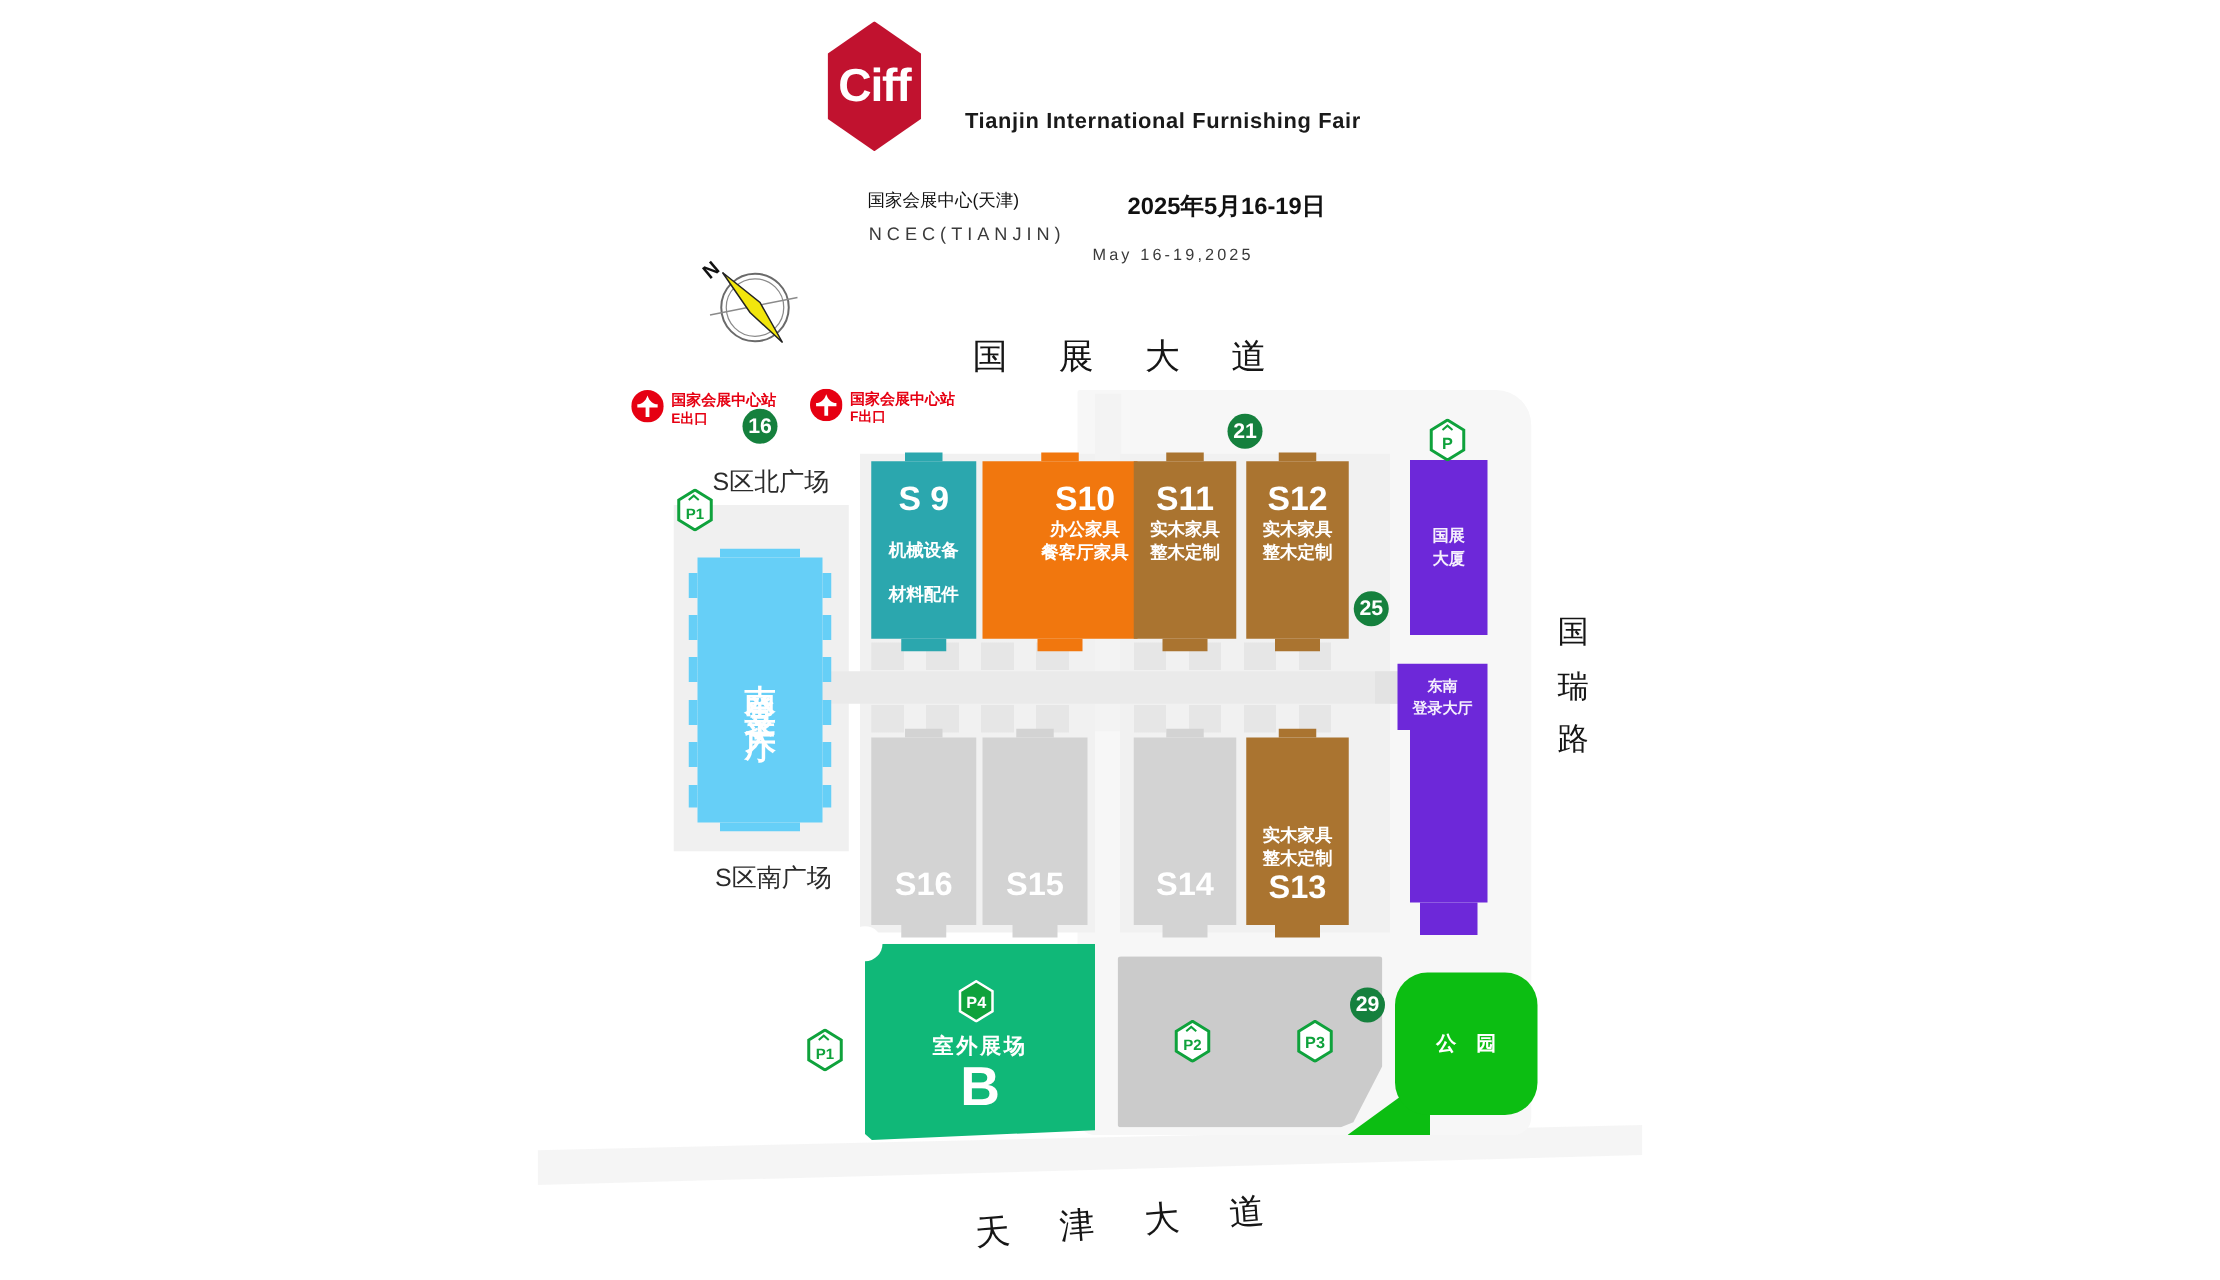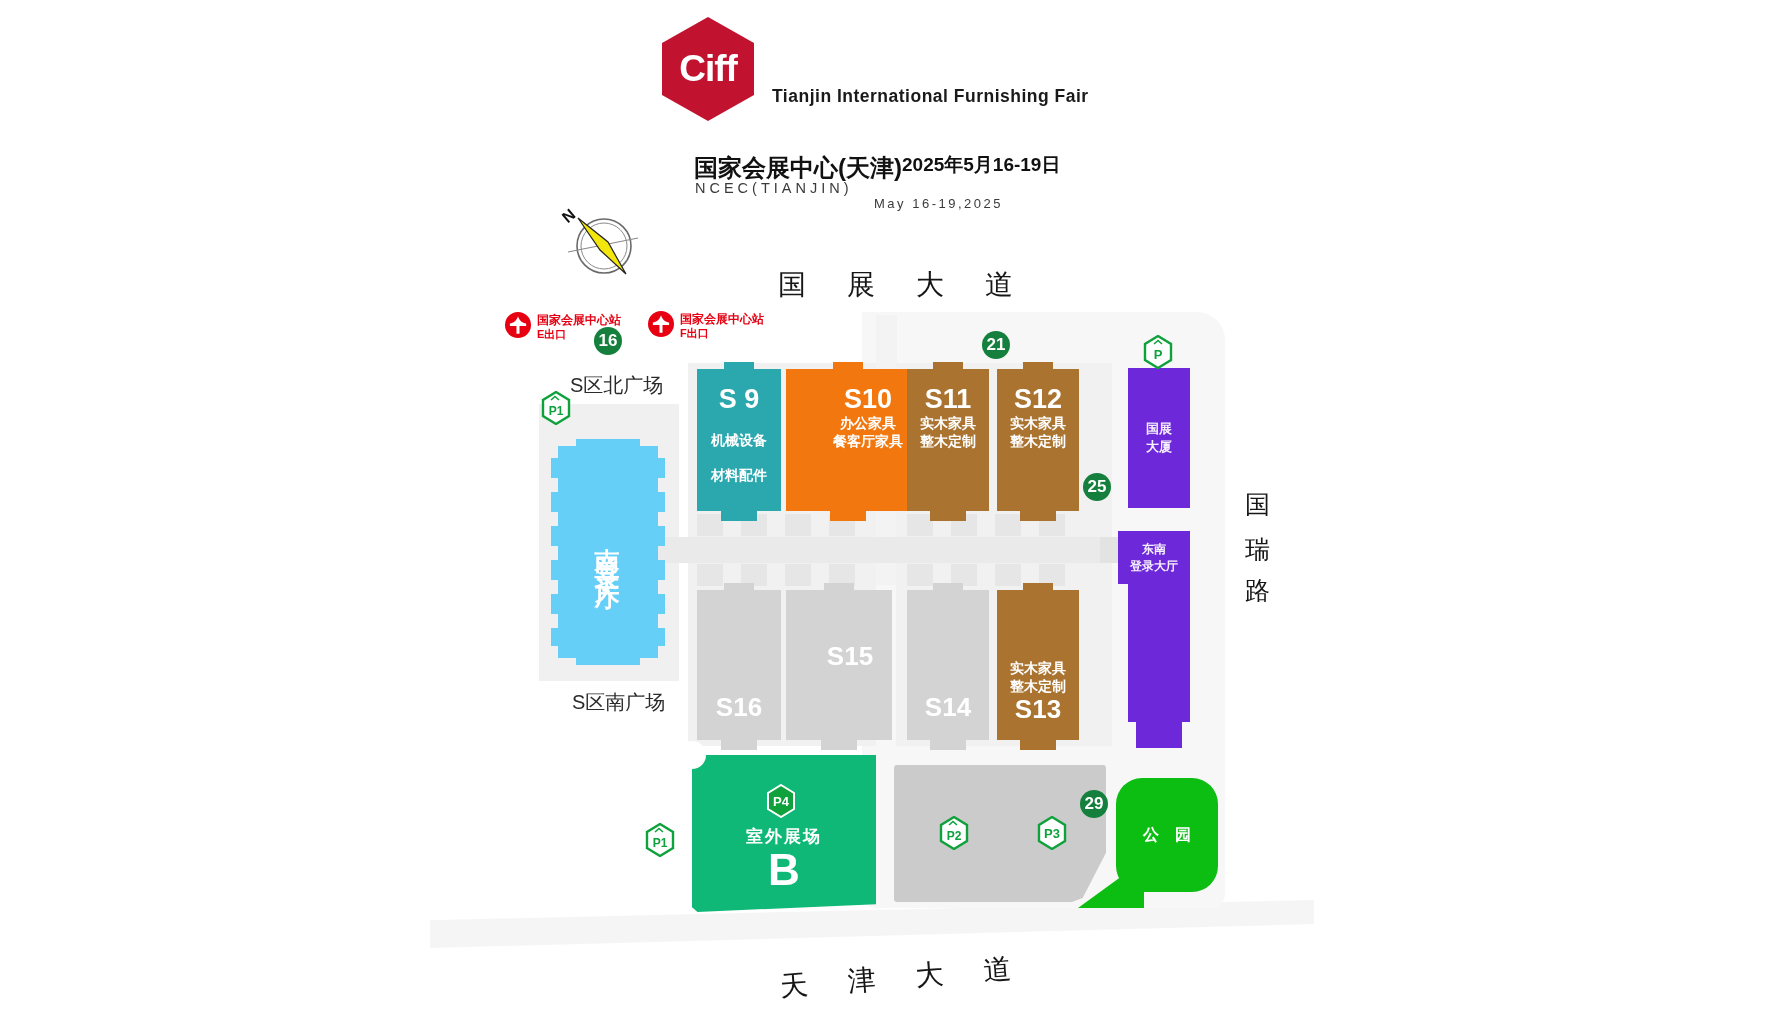--- a/index.html
+++ b/index.html
@@ -1,26 +1,26 @@
 <!DOCTYPE html>
 <html><head>
 <meta charset="utf-8">
 <style>
   html,body{margin:0;padding:0;background:#fff;}
   body{font-family:"Liberation Sans","DejaVu Sans",sans-serif;}
   .stage{position:relative;width:1776px;height:1024px;background:#fff;overflow:hidden;}
   .abs{position:absolute;}
   .ctr{display:flex;align-items:center;justify-content:center;}
   
-  .logo-hex{left:662px;top:17px;width:92px;height:104px;background:#c1122f;
+  .logo-hex{left:662px;top:17px;width:75px;height:104px;background:#c1122f;
     clip-path:polygon(50% 0,100% 25%,100% 75%,50% 100%,0 75%,0 25%);
     color:#fff;font-size:37px;font-weight:700;letter-spacing:-1px;}
   .fair-title{left:770px;top:38px;font-size:35px;color:#1a1a1a;letter-spacing:1px;font-weight:500;white-space:nowrap;}
   .fair-sub{left:772px;top:86px;font-size:17.5px;color:#1a1a1a;font-weight:700;letter-spacing:.5px;white-space:nowrap;}
-  .venue-cn{left:694px;top:152px;font-size:24px;font-weight:700;color:#111;}
+  .venue-cn{left:694px;top:152px;font-size:14px;font-weight:400;color:#111;}
   .venue-en{left:695px;top:180px;font-size:14.5px;color:#3a3a3a;letter-spacing:4px;}
   .date-cn{left:902px;top:152px;font-size:19px;font-weight:700;color:#111;}
   .date-en{left:874px;top:180px;font-size:13px;color:#3a3a3a;letter-spacing:2.5px;margin-top:16px;}
   
   .road{color:#161616;white-space:nowrap;}
   .road-top{left:778px;top:266px;font-size:28px;letter-spacing:41px;}
   .road-right{left:1242px;top:474px;font-size:25px;writing-mode:vertical-rl;letter-spacing:42px;}
   .road-bottom{left:780px;top:968px;font-size:28px;letter-spacing:40px;transform:rotate(-4.5deg);transform-origin:left center;}
   .road-band{left:430px;top:900px;width:884px;height:48px;background:#f1f1f1;opacity:.75;
     clip-path:polygon(0 42%,100% 0,100% 50%,0 100%);}
@@ -57,21 +57,21 @@
   .metro-text1{font-size:12px;font-weight:700;color:#e60012;white-space:nowrap;}
   .metro-text2{font-size:11px;font-weight:700;color:#e60012;white-space:nowrap;}
   
   .green-b{left:692px;top:755px;width:184px;height:157px;background:#10b878;
     clip-path:polygon(0 0,100% 0,100% 95%,3% 100%,0 97%);color:#fff;text-align:center;}
   .green-notch{left:678px;top:741px;width:28px;height:28px;border-radius:50%;background:#fff;}
   .outdoor-label{position:absolute;left:0;right:0;top:70px;font-size:17px;font-weight:700;letter-spacing:2px;}
   .outdoor-zone{position:absolute;left:0;right:0;top:90px;font-size:44px;font-weight:600;}
   .lot{left:894px;top:765px;width:212px;height:137px;background:#cbcbcb;border-radius:3px;
     clip-path:polygon(0 0,100% 0,100% 64%,89% 97%,84% 100%,0 100%);}
-  .park{left:1116px;top:778px;width:102px;height:114px;background:#0cbe12;border-radius:26px;
+  .park{left:1116px;top:778px;width:114px;height:114px;background:#0cbe12;border-radius:26px;
     color:#fff;font-size:16px;font-weight:700;letter-spacing:16px;text-indent:16px;}
   .park-tail{left:1078px;top:860px;width:66px;height:48px;background:#0cbe12;
     clip-path:polygon(0 100%,100% 0,100% 100%);}
   .badge{width:30px;height:34px;}
   .badge text{font-weight:700;}
 </style>
 </head>
 <body>
 
 <div class="stage">
@@ -136,21 +136,21 @@
     <div class="hall-id">S12</div>
     <div class="hall-line">实木家具</div>
     <div class="hall-line">整木定制</div>
   </div>
 
   <div class="abs hall grayhall" style="left:697px;top:590px;width:84px;height:150px;justify-content:flex-end;">
     <span class="tab-t"></span>
       <span class="tab-b"></span>
     <div class="hall-id-b">S16</div>
   </div>
-  <div class="abs hall grayhall" style="left:786px;top:590px;width:84px;height:150px;justify-content:center;padding-left:22px;">
+  <div class="abs hall grayhall" style="left:786px;top:590px;width:84px;height:150px;justify-content:flex-end;">
     <span class="tab-t"></span>
       <span class="tab-b"></span>
     <div class="hall-id-b">S15</div>
   </div>
   <div class="abs hall grayhall" style="left:907px;top:590px;width:82px;height:150px;justify-content:flex-end;">
     <span class="tab-t"></span>
       <span class="tab-b"></span>
     <div class="hall-id-b">S14</div>
   </div>
   <div class="abs hall brown" style="left:997px;top:590px;width:82px;height:150px;justify-content:flex-end;">

